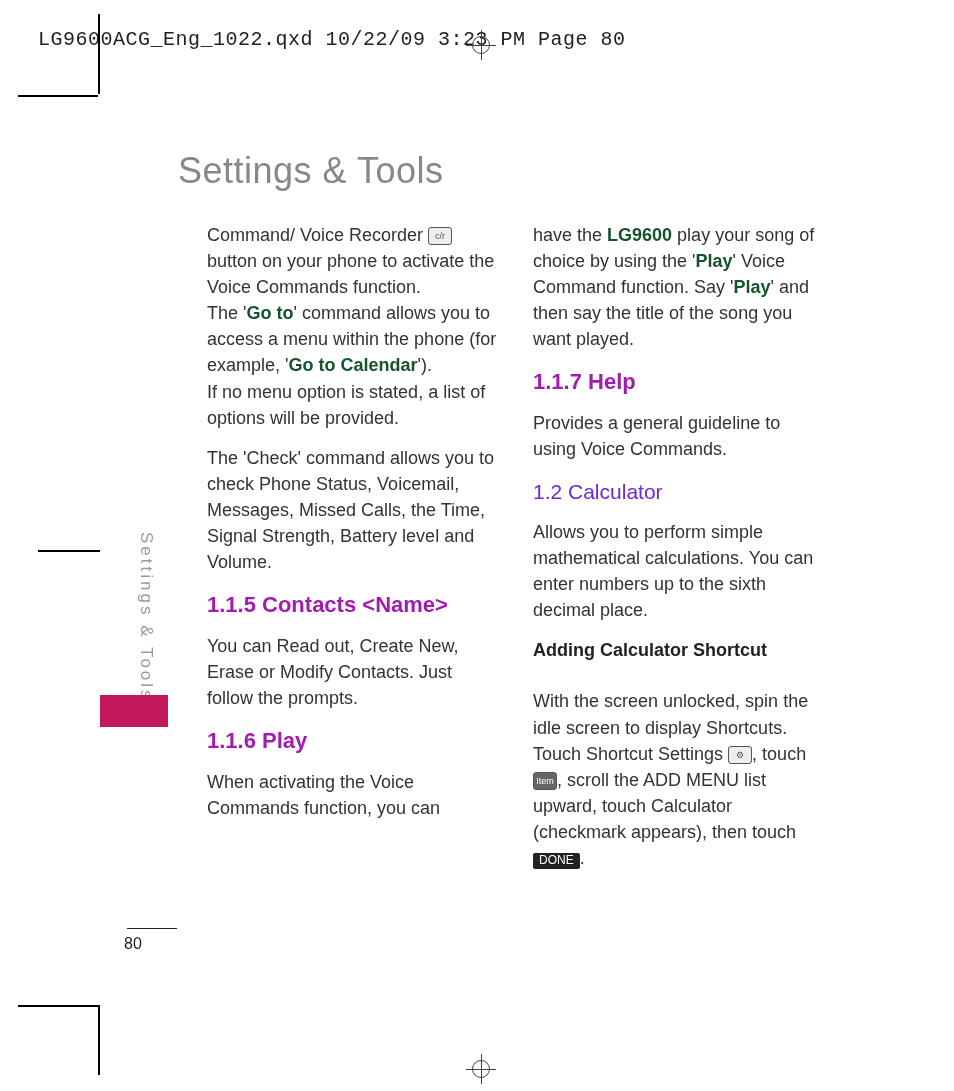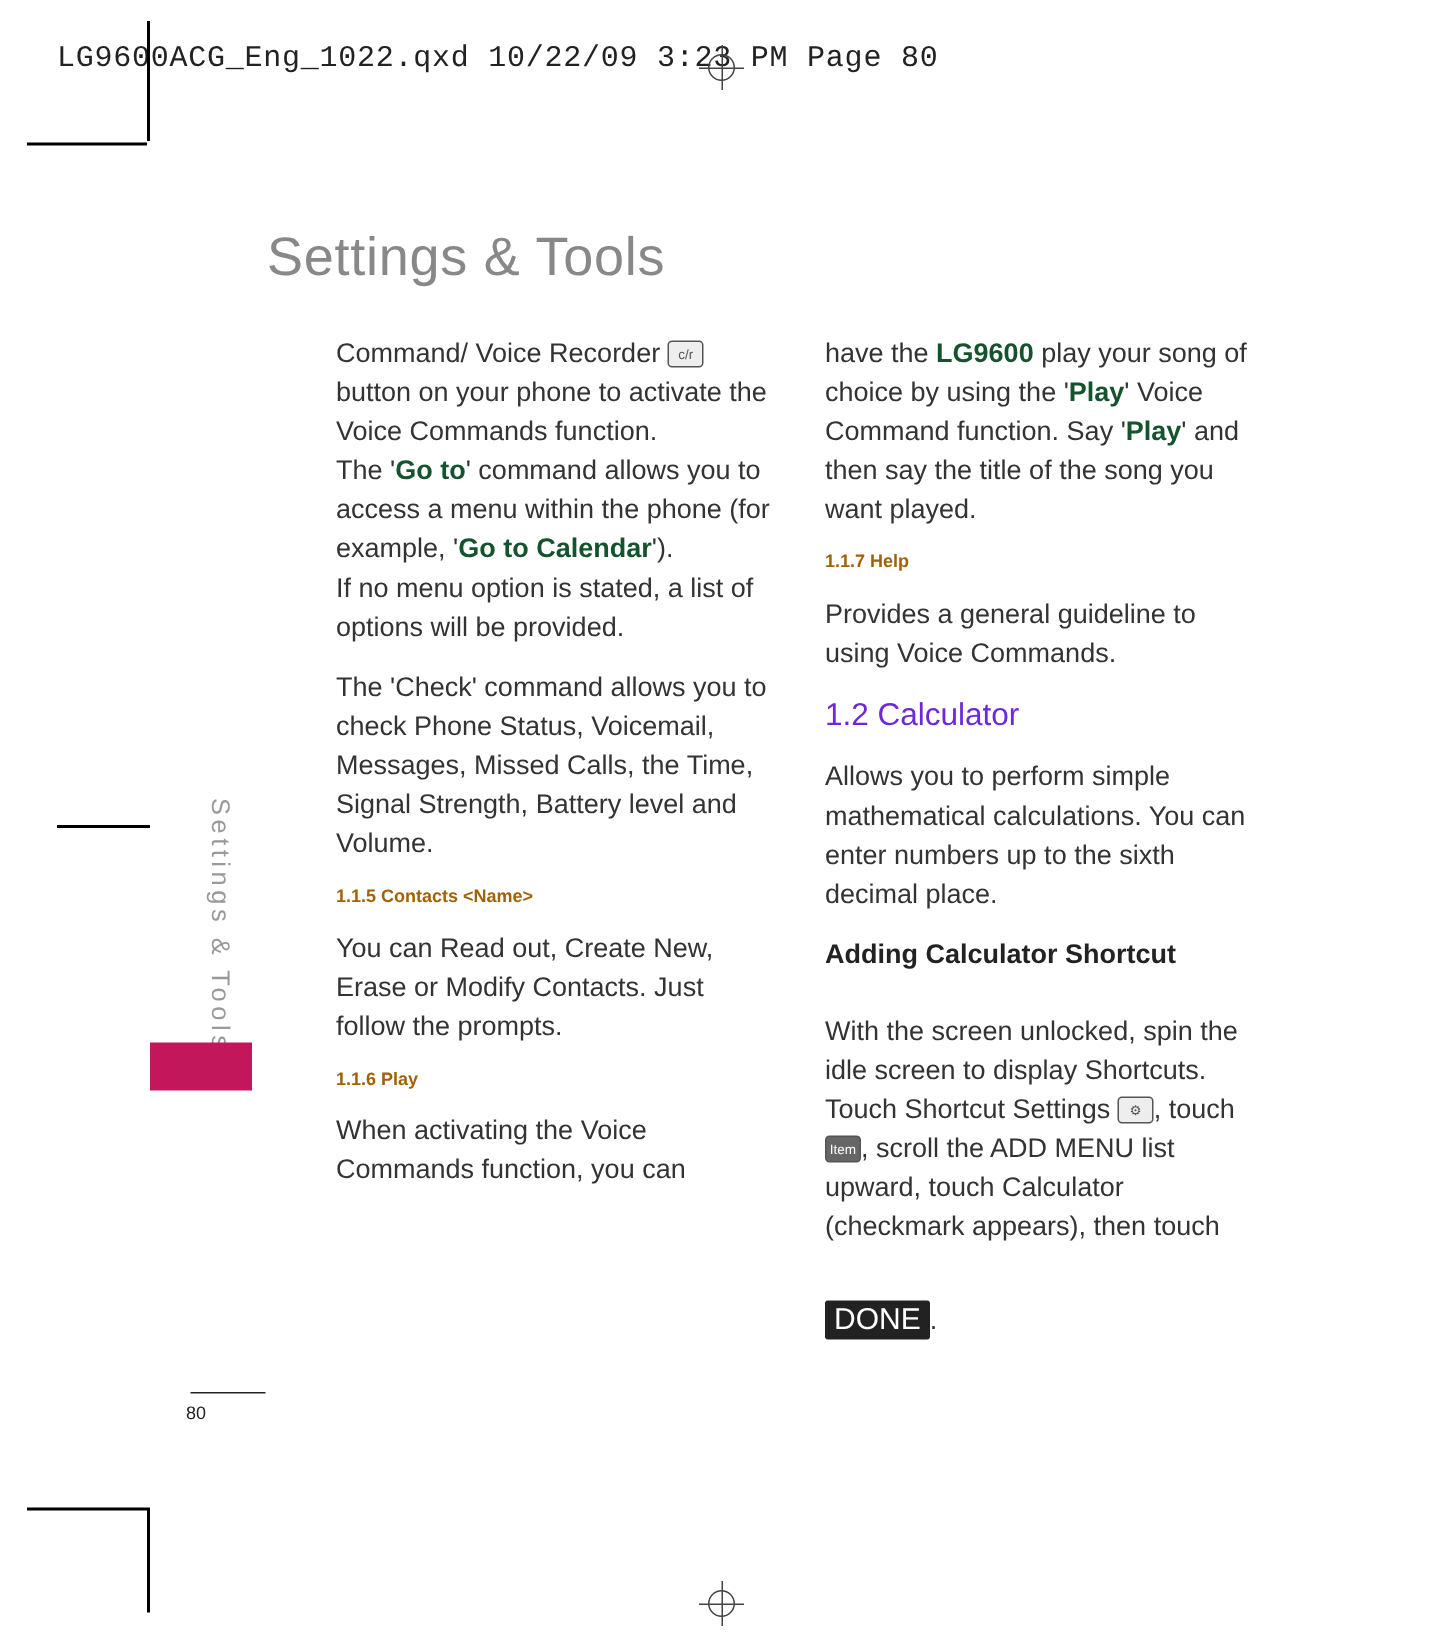--- a/index.html
+++ b/index.html
@@ -57,63 +57,62 @@
     top: 150px;
     left: 178px;
     font-size: 36px;
     font-weight: 300;
     color: #888;
     letter-spacing: 0.5px;
   }
   .columns {
     position: absolute;
     top: 222px;
-    left: 224px;
+    left: 207px;
     width: 620px;
     display: flex;
     gap: 34px;
   }
   .col {
     width: 292px;
     font-size: 18px;
     line-height: 1.45;
     color: #333;
     font-weight: 300;
   }
   .col p { margin-bottom: 14px; }
   .col strong { font-weight: 700; color: #14532d; }
   .hdg {
     font-weight: 700;
-    font-size: 12px;
-    color: #a16207;
+    font-size: 22px;
+    color: #a21caf;
     margin-top: 8px;
     margin-bottom: 12px;
   }
   .section-red {
     color: #6d28d9;
     font-size: 21px;
     font-weight: 400;
     margin-top: 8px;
     margin-bottom: 12px;
   }
   .subhdg {
     font-weight: 700;
     color: #222;
     margin-bottom: 25px;
   }
   .done-chip {
     display: inline-block;
     background: #222;
     color: #fff;
     padding: 0 6px;
-    font-size: 20px;
+    font-size: 12px;
     border-radius: 2px;
     font-weight: 400;
     line-height: 1.3;
-    margin-top: 36px;
   }
   .icon-box {
     display: inline-block;
     width: 24px; height: 18px;
     border: 1px solid #555;
     border-radius: 3px;
     background: #eee;
     vertical-align: middle;
     position: relative;
     font-size: 9px;
@@ -144,21 +143,21 @@
     left: 127px;
     top: 928px;
     width: 50px;
     height: 1px;
     background: #222;
   }
   .page-no {
     position: absolute;
     left: 124px;
     top: 935px;
-    font-size: 12px;
+    font-size: 16px;
     color: #222;
     font-weight: 300;
   }
 </style>
 </head>
 <body>
 
 <div class="header-line">LG9600ACG_Eng_1022.qxd  10/22/09  3:23 PM  Page 80</div>
 
 <div class="reg-mark-top">

